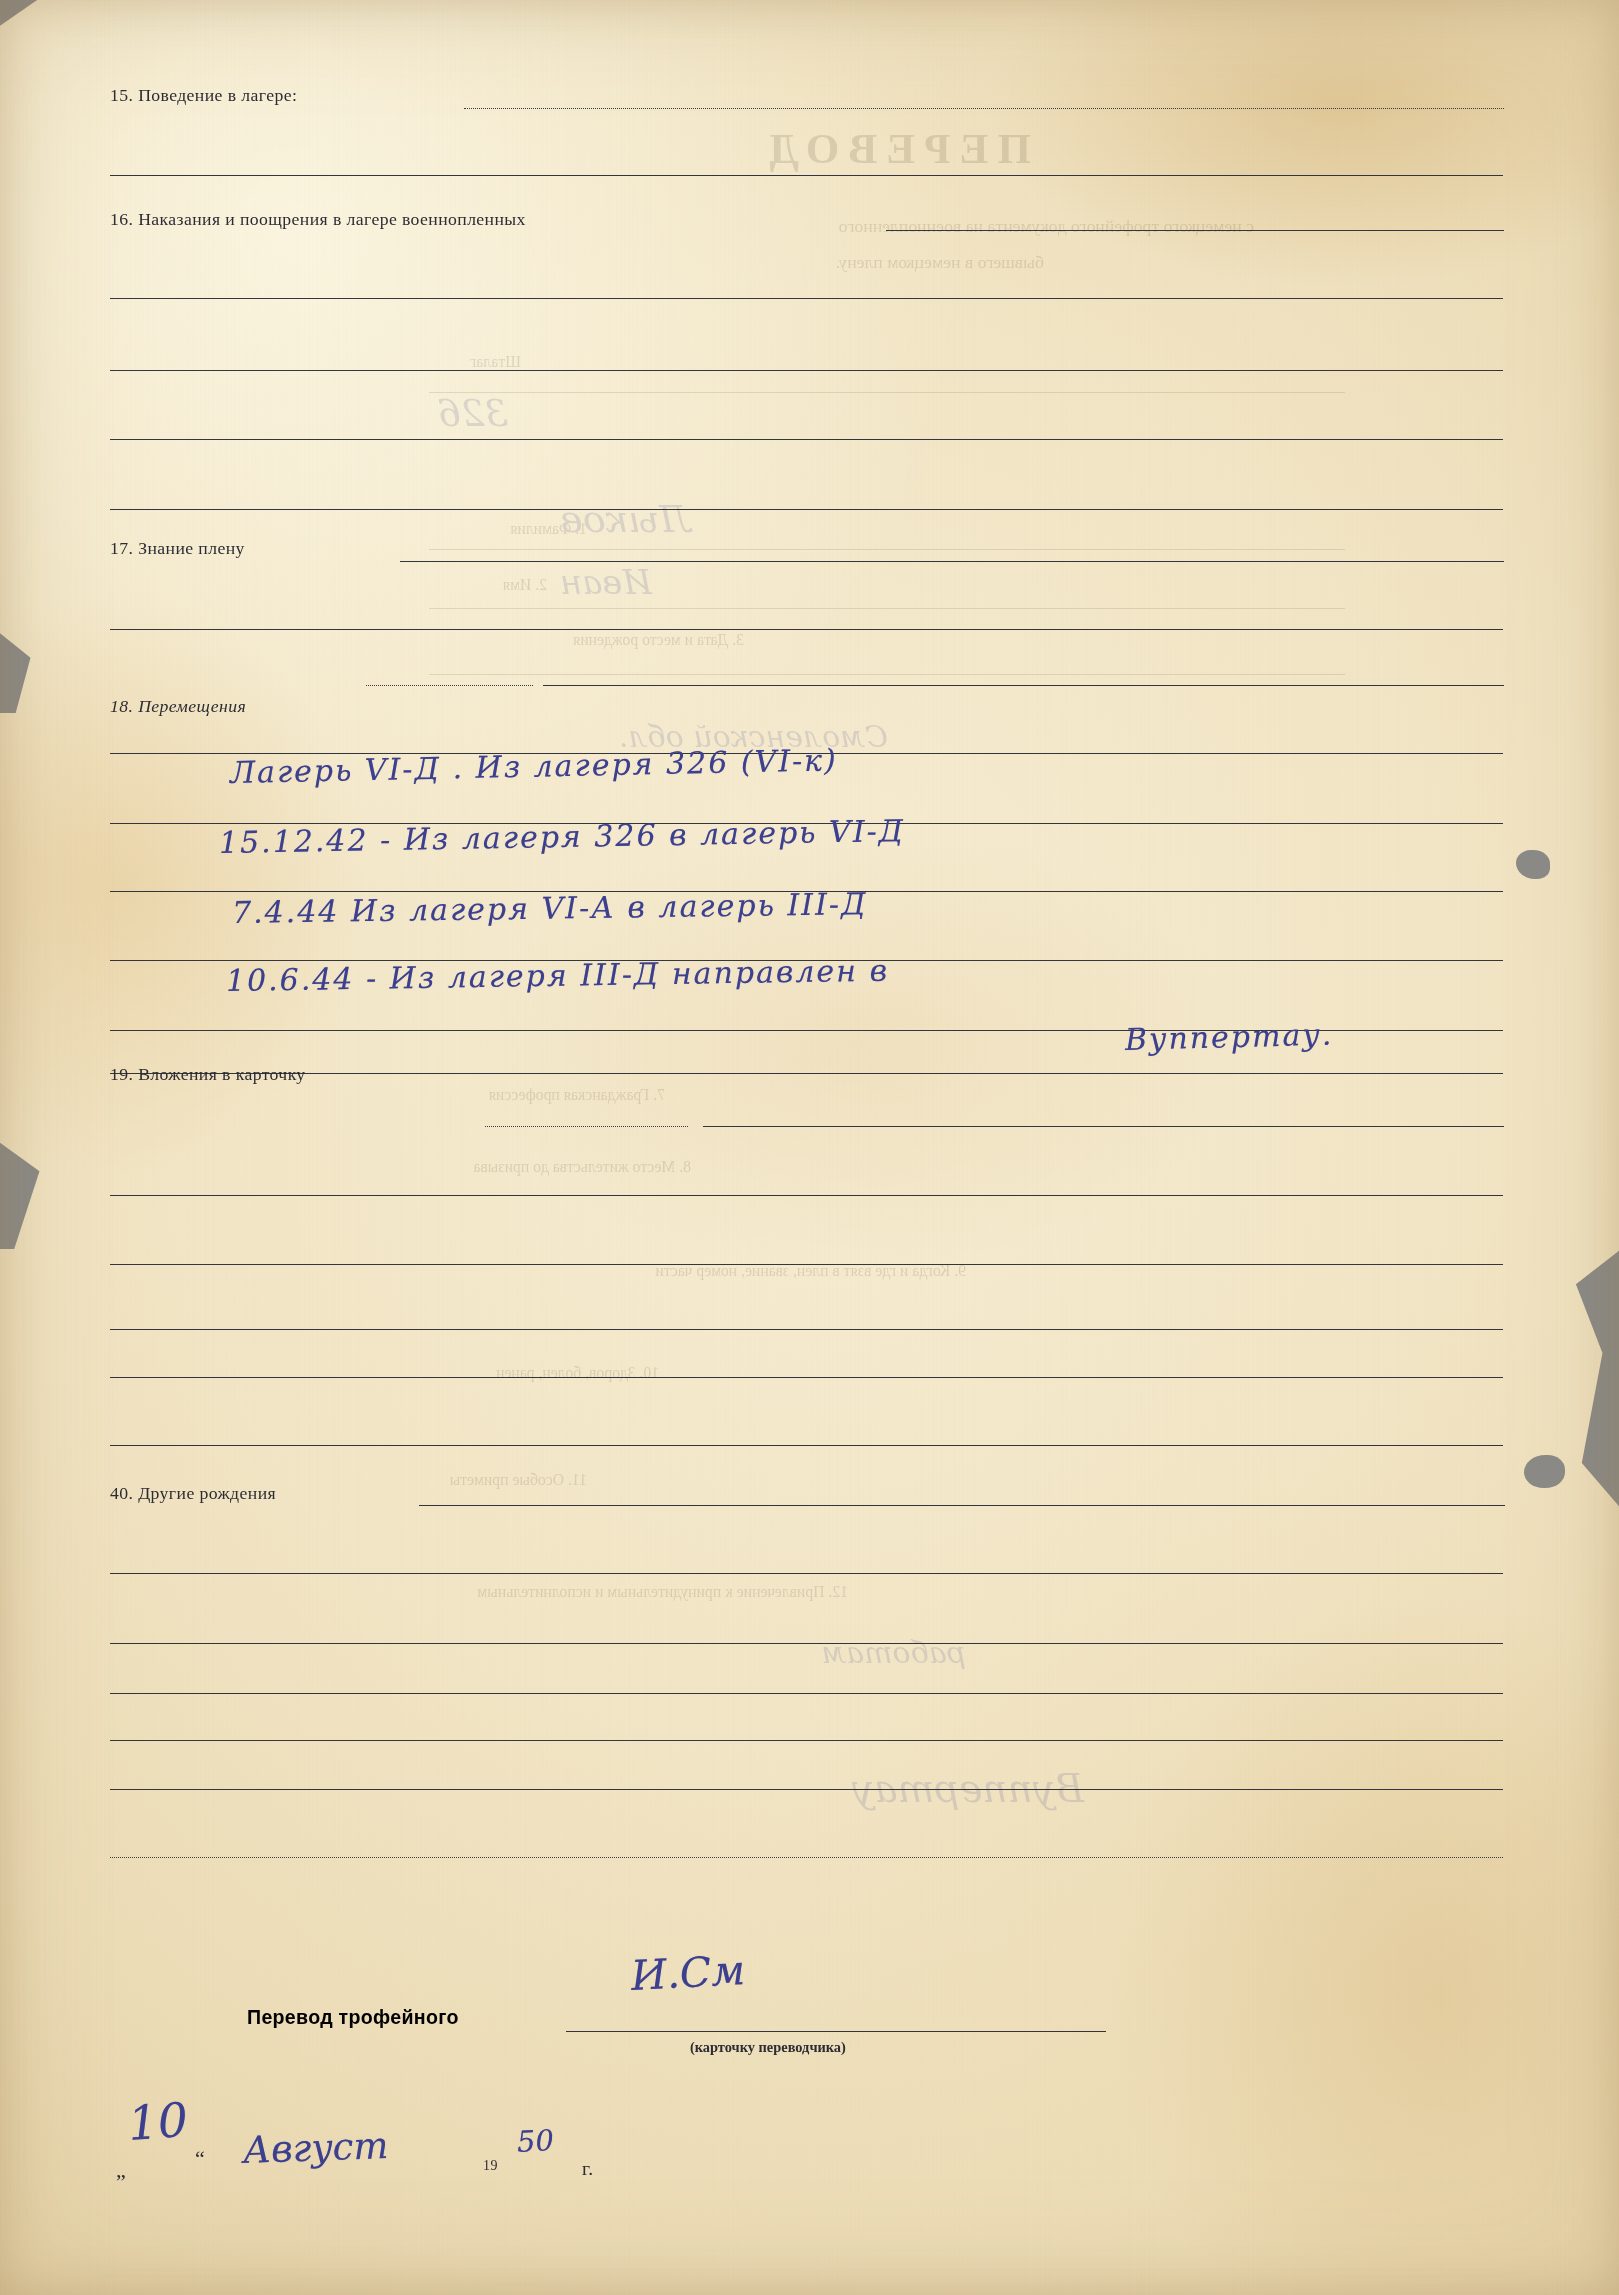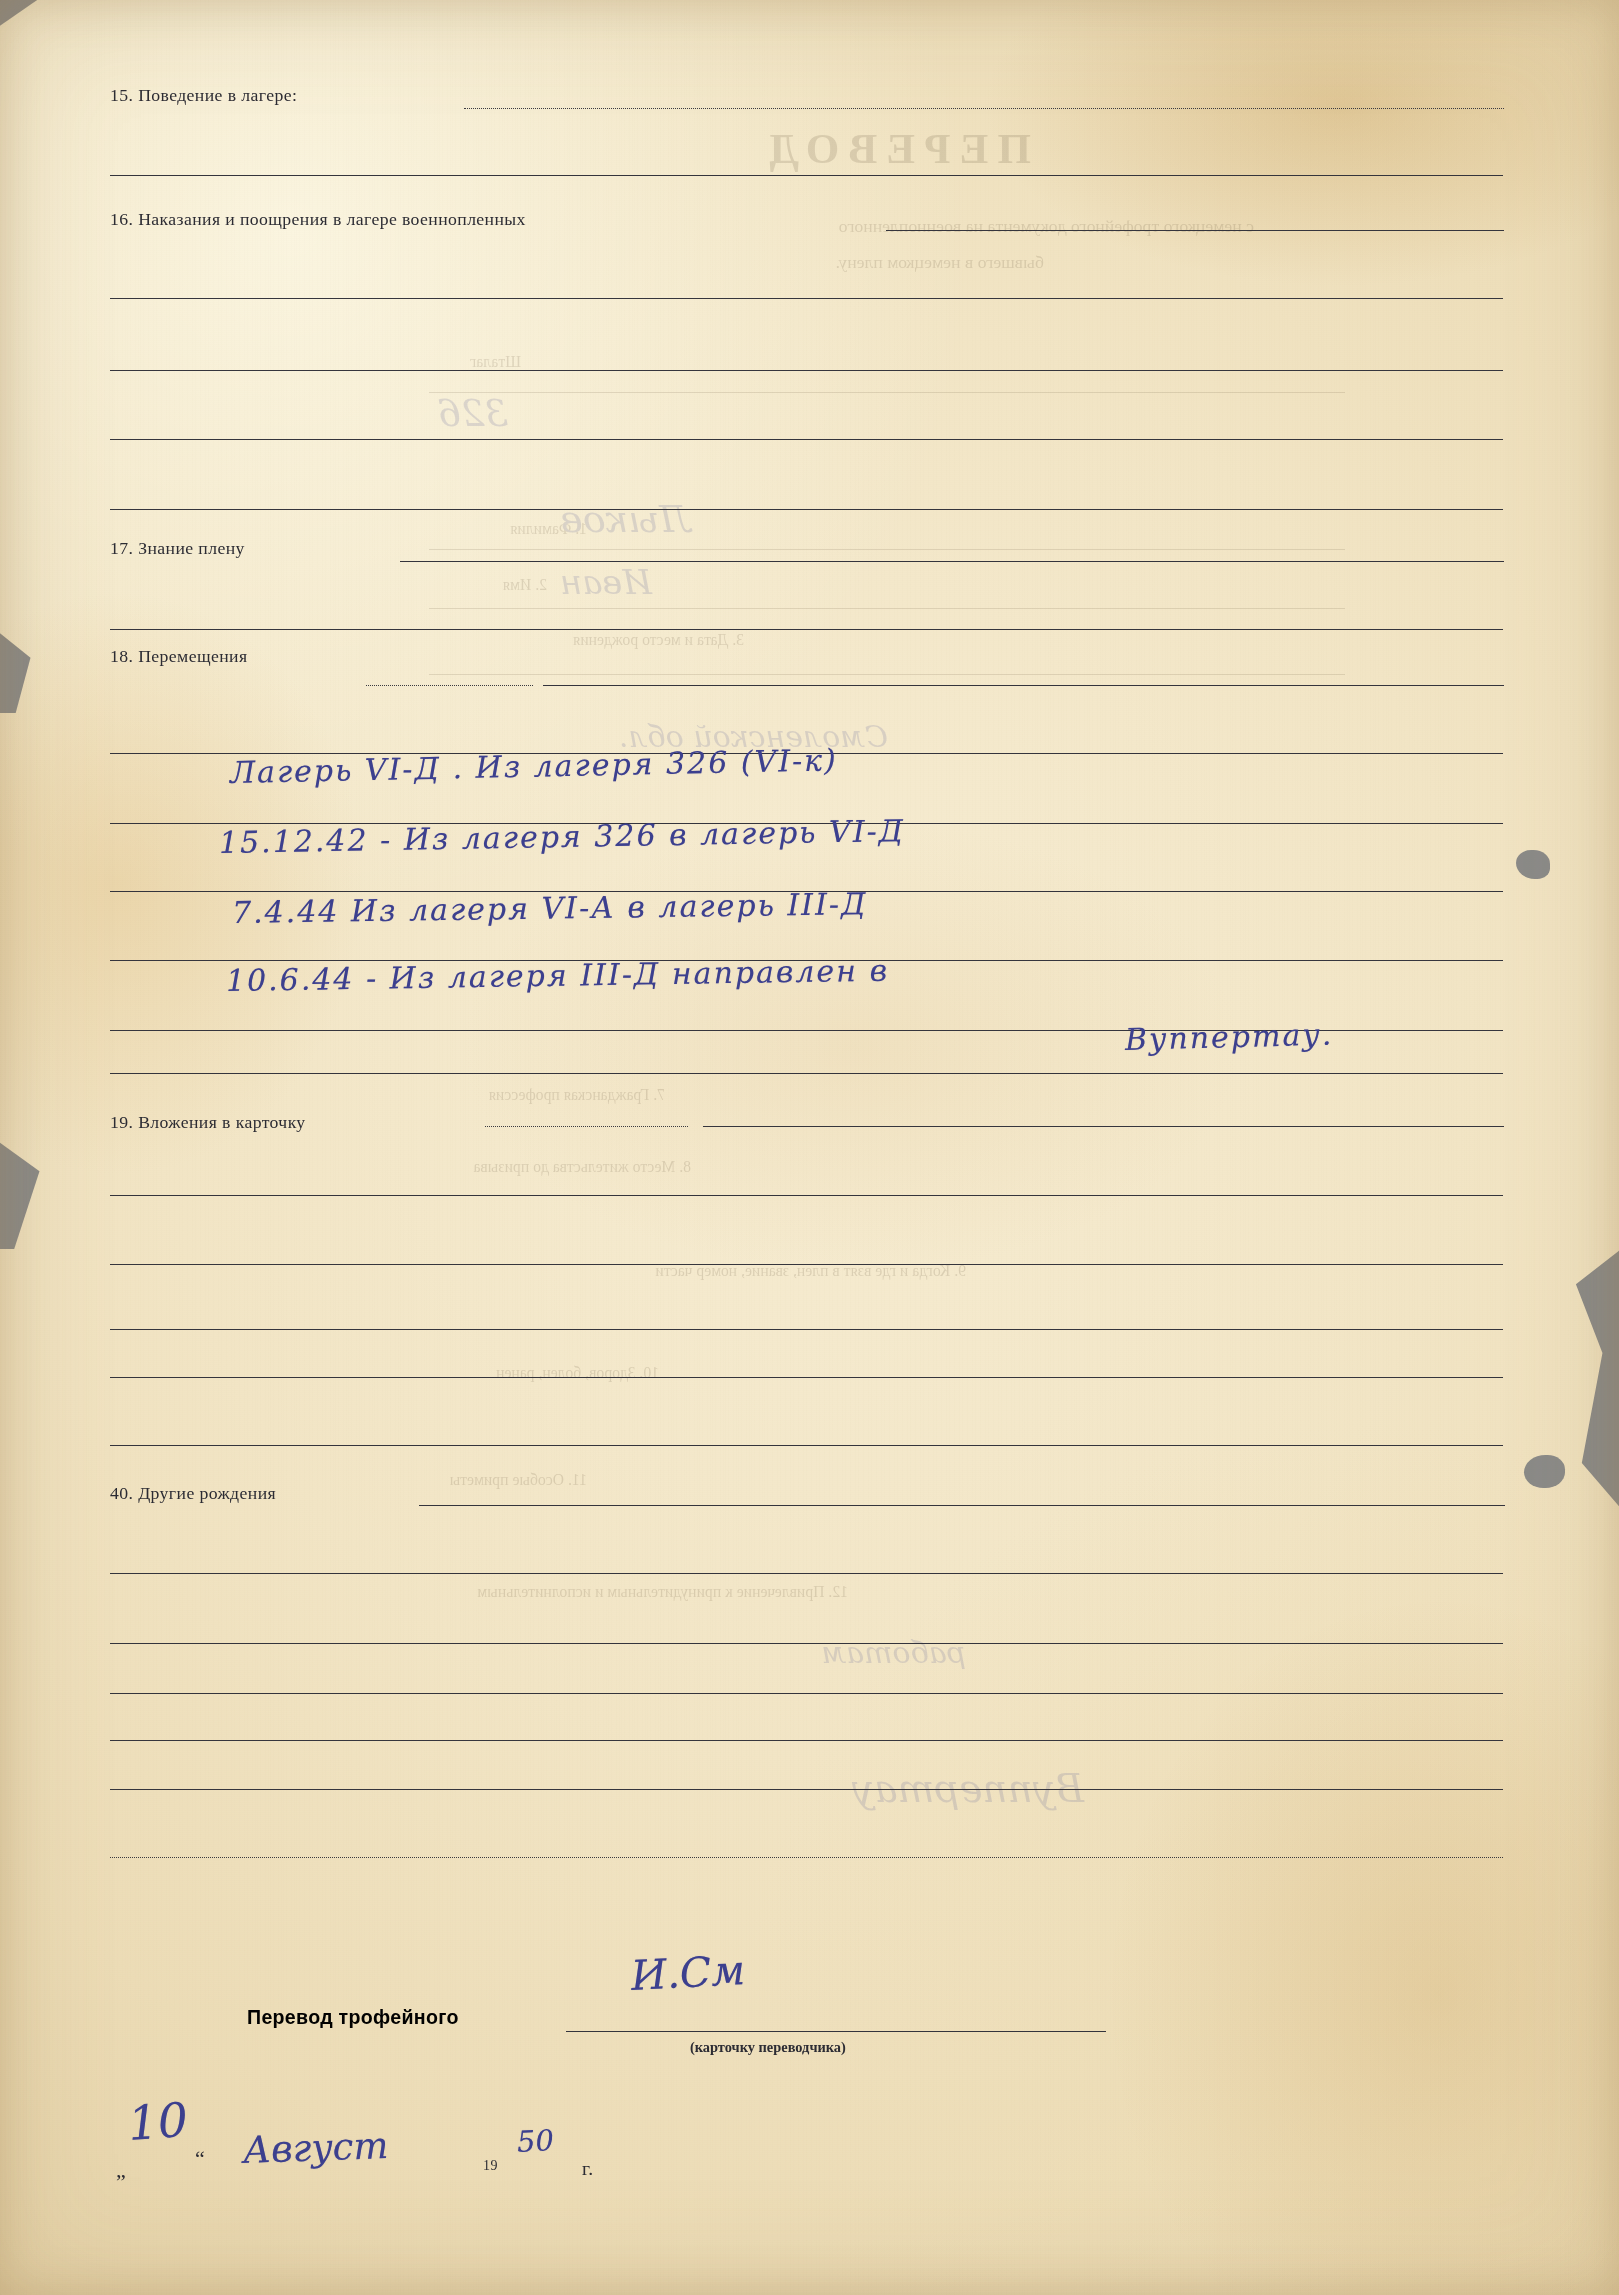--- a/index.html
+++ b/index.html
@@ -197,40 +197,40 @@
     <div class="rule thin" style="left:110px; top:439px; width:1393px;"></div>
     <div class="rule thin" style="left:110px; top:509px; width:1393px;"></div>
 
     <div class="lbl" style="left:110px; top:538px;">
       <span class="num">17.</span>
       <span>Знание плену</span>
     </div>
     <div class="rule thin" style="left:400px; top:561px; width:1104px;"></div>
     <div class="rule thin" style="left:110px; top:629px; width:1393px;"></div>
 
-    <div class="lbl" style="left:110px; top:646px;">
+    <div class="lbl" style="left:110px; top:696px;font-style:italic;">
       <span class="num">18.</span>
       <span>Перемещения</span>
     </div>
     <div class="rule dotted" style="left:366px; top:685px; width:167px;"></div>
     <div class="rule thin" style="left:543px; top:685px; width:961px;"></div>
     <div class="rule thin" style="left:110px; top:753px; width:1393px;"></div>
     <div class="rule thin" style="left:110px; top:823px; width:1393px;"></div>
     <div class="rule thin" style="left:110px; top:891px; width:1393px;"></div>
     <div class="rule thin" style="left:110px; top:960px; width:1393px;"></div>
     <div class="rule thin" style="left:110px; top:1030px; width:1393px;"></div>
     <div class="rule thin" style="left:110px; top:1073px; width:1393px;"></div>
 
     <div class="hand l1" style="left:230px; top:755px; transform:rotate(-1.2deg);">Лагерь VI-Д .  Из лагеря 326 (VI-к)</div>
     <div class="hand l1" style="left:219px; top:825px; transform:rotate(-1.0deg);">15.12.42  -   Из  лагеря 326  в лагерь VI-Д</div>
     <div class="hand l1" style="left:232px; top:895px; transform:rotate(-0.8deg);">7.4.44      Из лагеря VI-А в лагерь III-Д</div>
     <div class="hand l1" style="left:226px; top:963px; transform:rotate(-0.9deg);">10.6.44 -   Из лагеря III-Д направлен в</div>
     <div class="hand l1" style="left:1125px; top:1022px; transform:rotate(-1.5deg);">Вуппертау.</div>
 
-    <div class="lbl" style="left:110px; top:1112px;">
+    <div class="lbl" style="left:110px; top:1064px;">
       <span class="num">19.</span>
       <span>Вложения в карточку</span>
     </div>
     <div class="rule dotted" style="left:485px; top:1126px; width:203px;"></div>
     <div class="rule thin" style="left:703px; top:1126px; width:801px;"></div>
     <div class="rule thin" style="left:110px; top:1195px; width:1393px;"></div>
     <div class="rule thin" style="left:110px; top:1264px; width:1393px;"></div>
     <div class="rule thin" style="left:110px; top:1329px; width:1393px;"></div>
     <div class="rule thin" style="left:110px; top:1377px; width:1393px;"></div>
     <div class="rule thin" style="left:110px; top:1445px; width:1393px;"></div>

